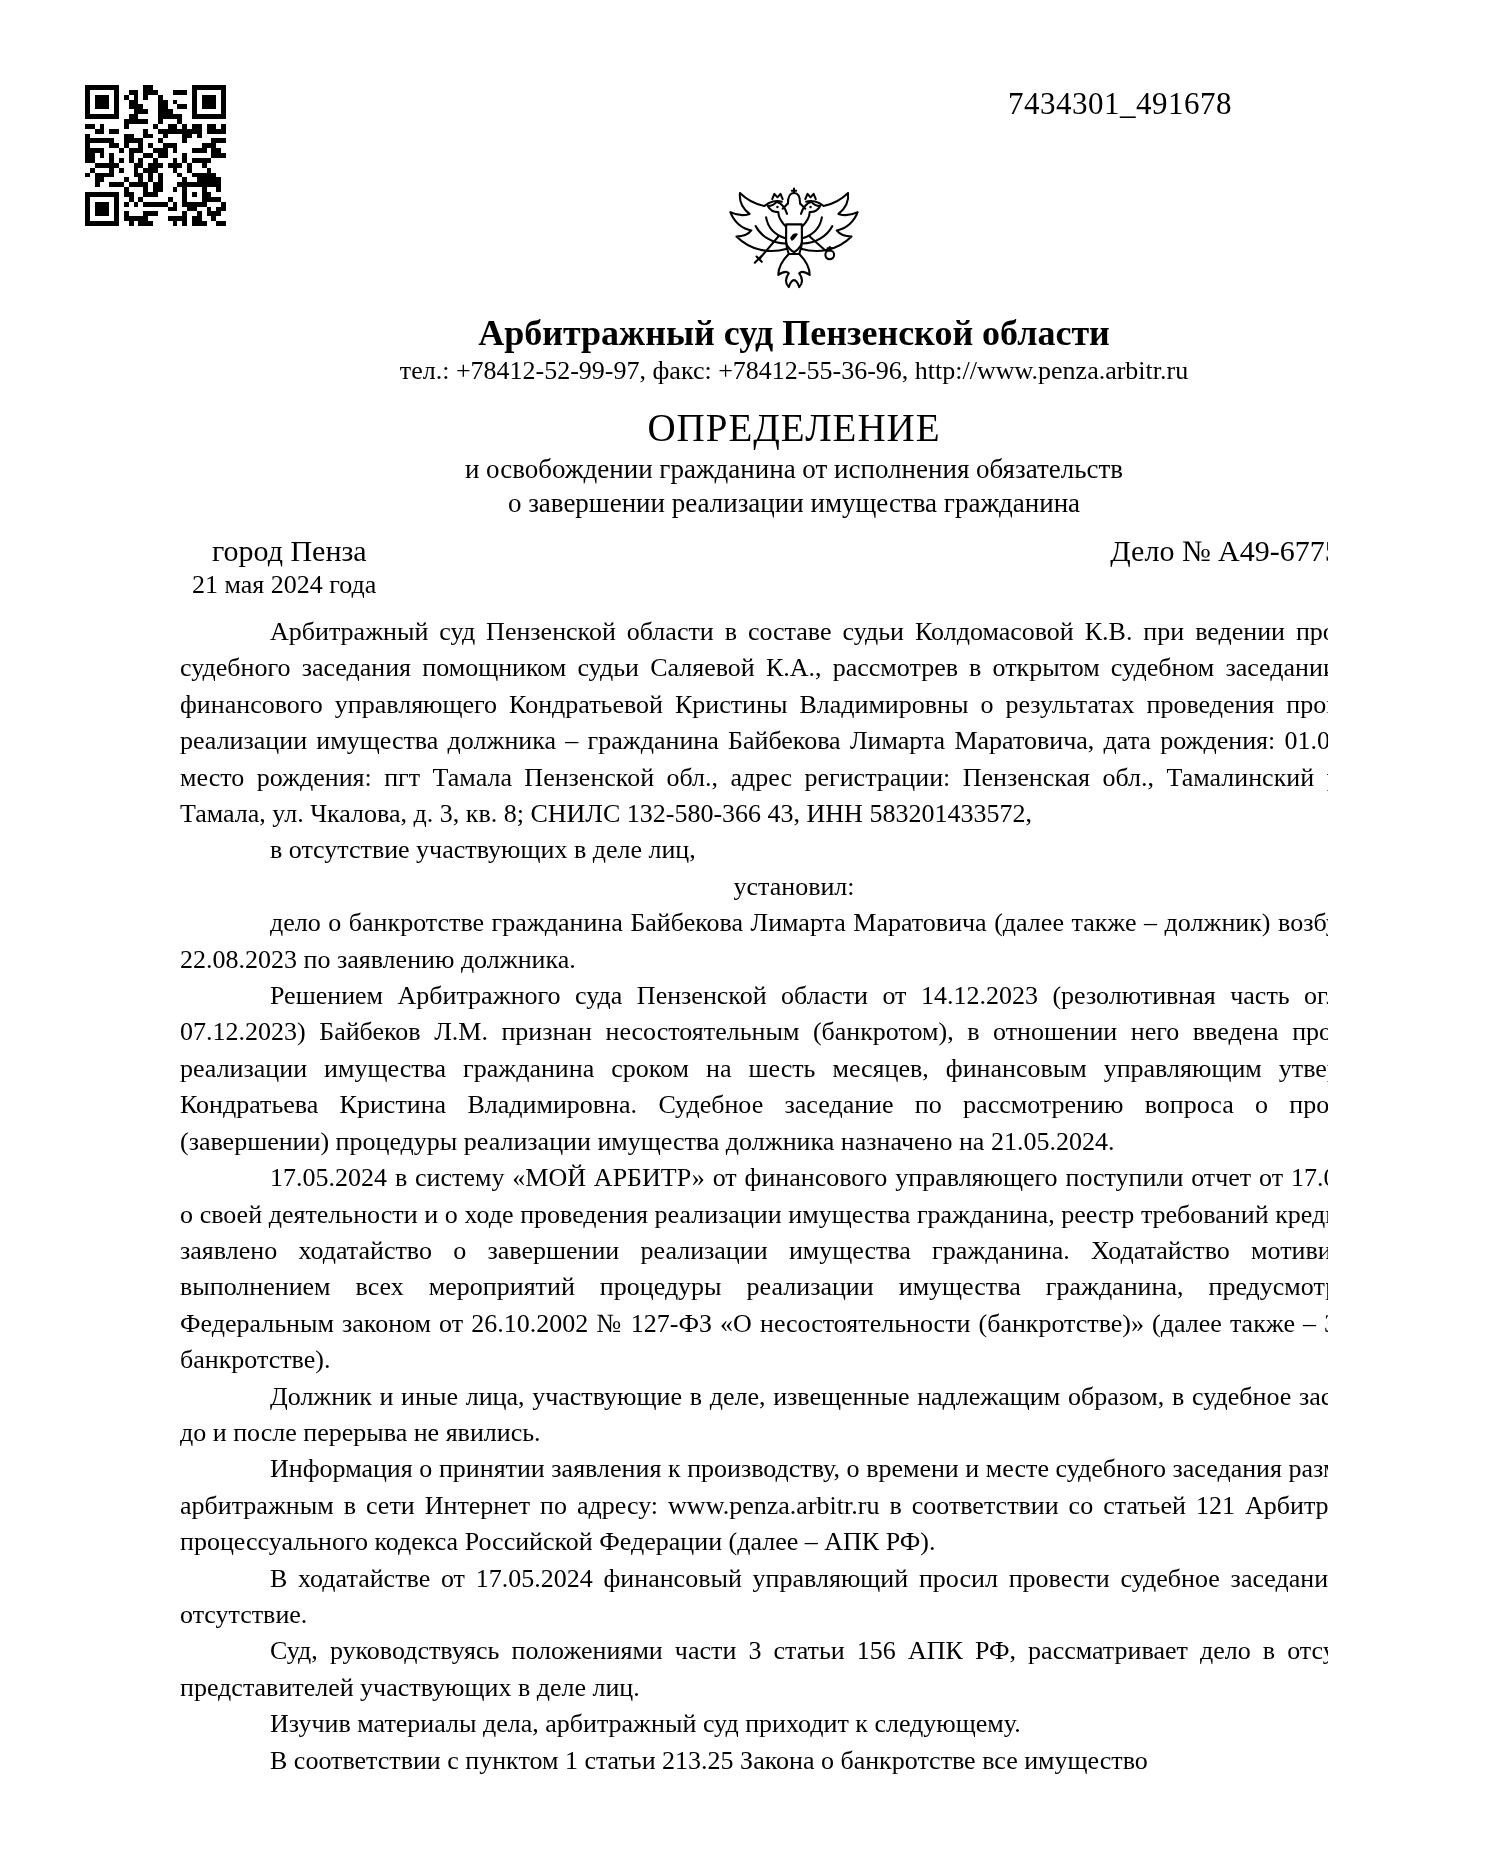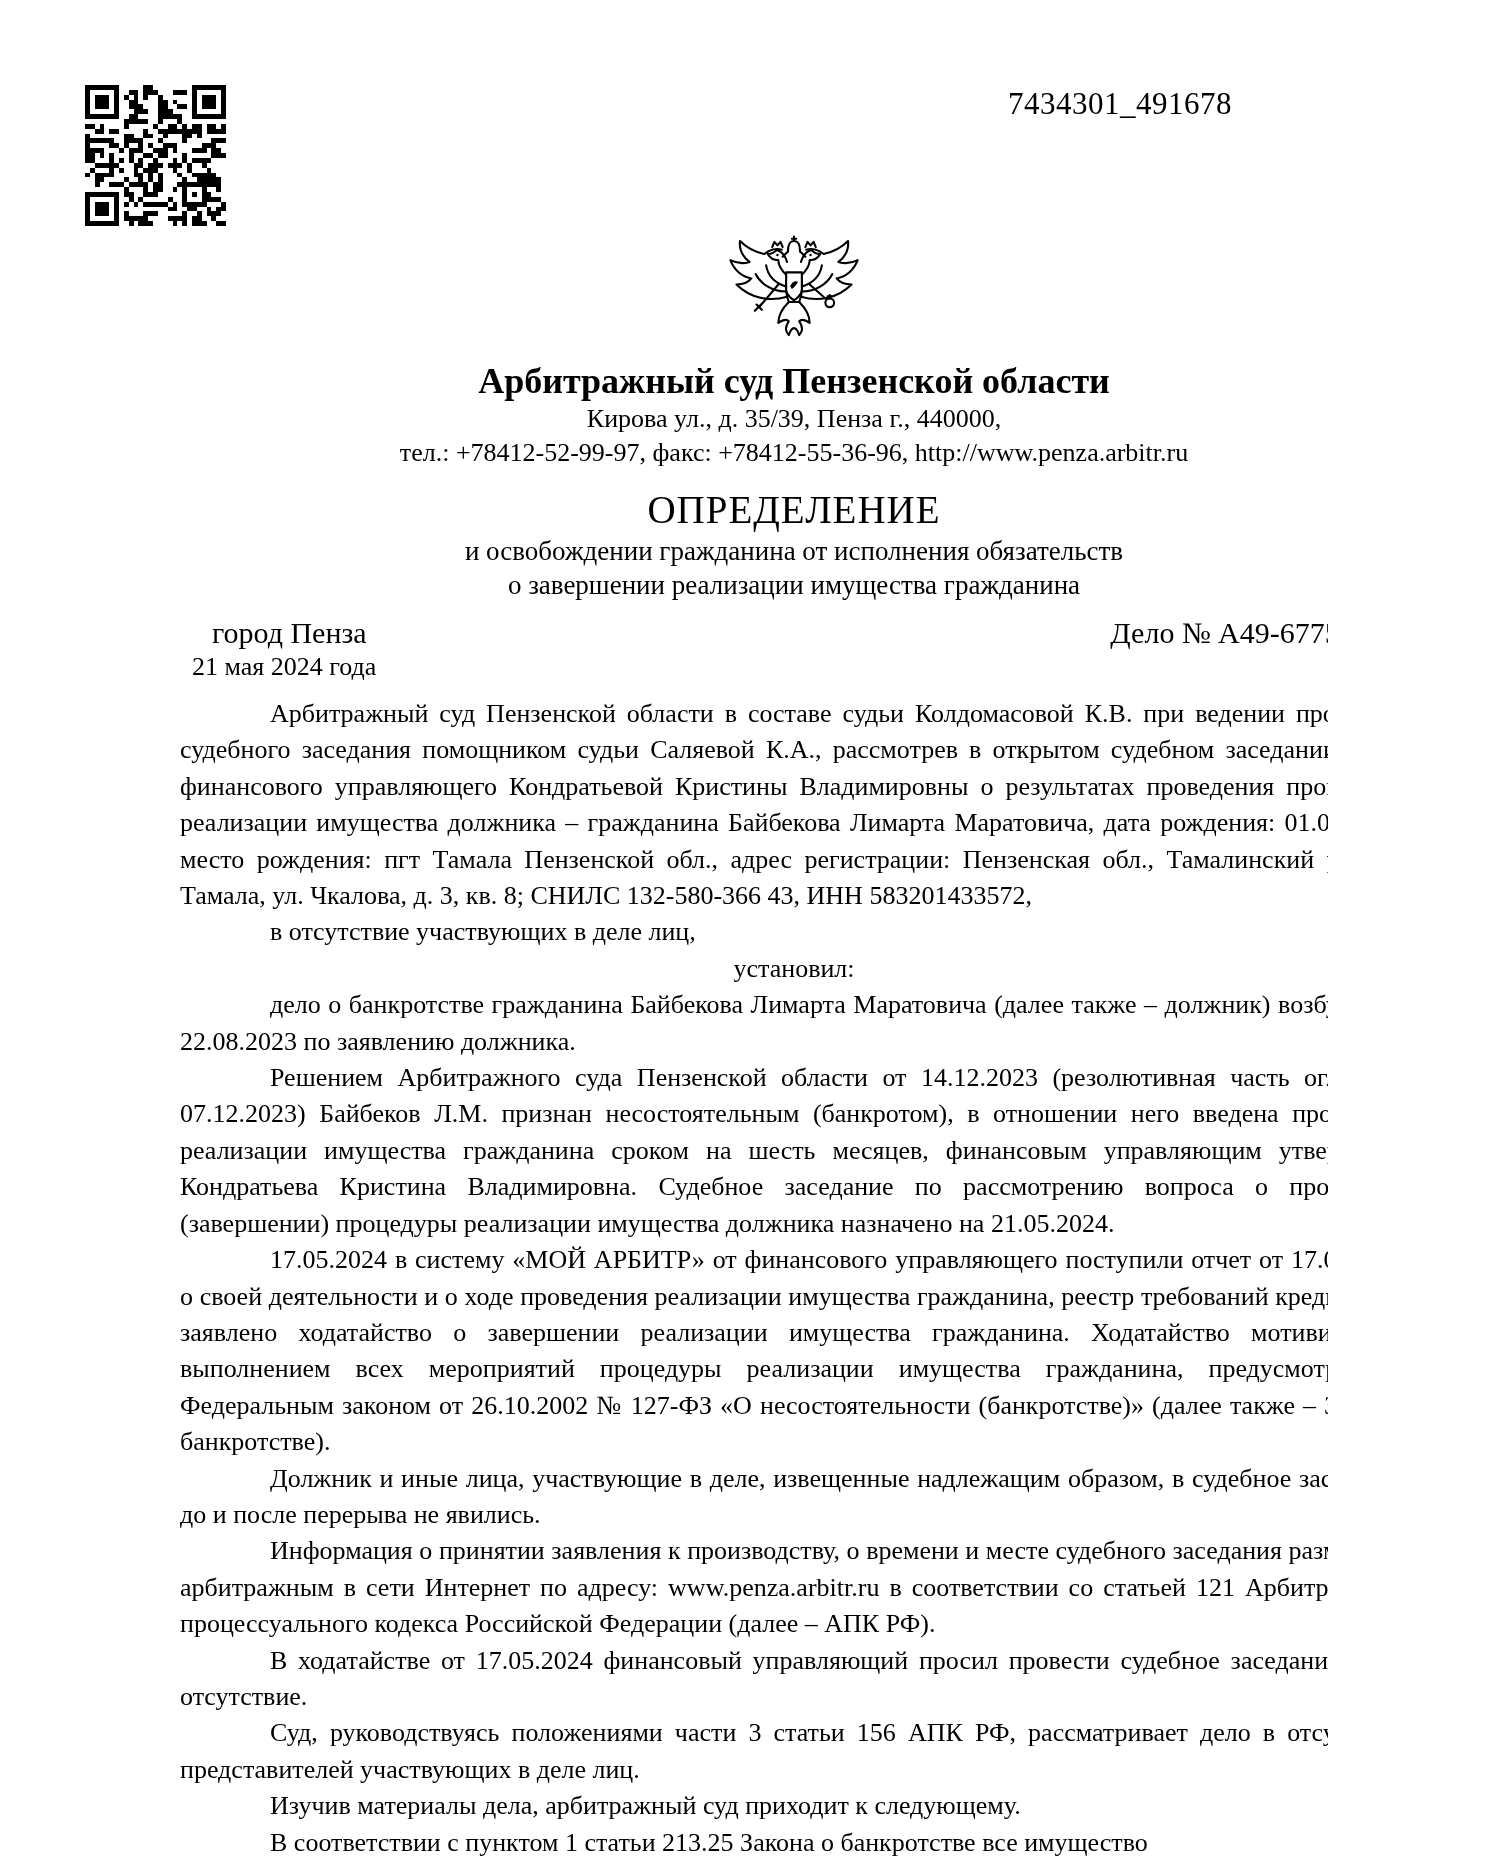--- a/index.html
+++ b/index.html
@@ -24,21 +24,20 @@
     letter-spacing:.5px;
   }
   .content{
     position:absolute;
     left:180px; top:0;
     width:1228px;
   }
   .header{
     padding-top:186px;
     text-align:center;
-    margin-top:48px;
   }
   .emblem{display:block;margin:0 auto;}
   .court-name{
     font-size:36px;
     font-weight:bold;
     line-height:42px;
     margin-top:4px;
   }
   .court-line{
     font-size:26px;
@@ -451,21 +450,20 @@
 
           <path d="M62 58 L40 84 M37 81 l6 6 M35 88 l8 -8"></path>
 
           <path d="M98 58 L116 74"></path>
           <circle cx="121" cy="79" r="5"></circle>
           <path d="M121 74 v-4 M118.5 71.5 h5"></path>
         </g>
       </svg>
 
       <div class="court-name">Арбитражный суд Пензенской области</div>
-      <div class="court-line">Кирова ул., д. 35/39, Пенза г., 440000,</div>
       <div class="court-line">тел.: +78412-52-99-97, факс: +78412-55-36-96, http://www.penza.arbitr.ru</div>
 
       <div class="doc-title">ОПРЕДЕЛЕНИЕ</div>
       <div class="doc-subtitle">и освобождении гражданина от исполнения обязательств</div>
       <div class="doc-subtitle">о завершении реализации имущества гражданина</div>
     </div>
 
     <div class="meta-row">
       <span class="meta-city">город Пенза</span>
       <span>Дело № А49-6775/2023</span>

